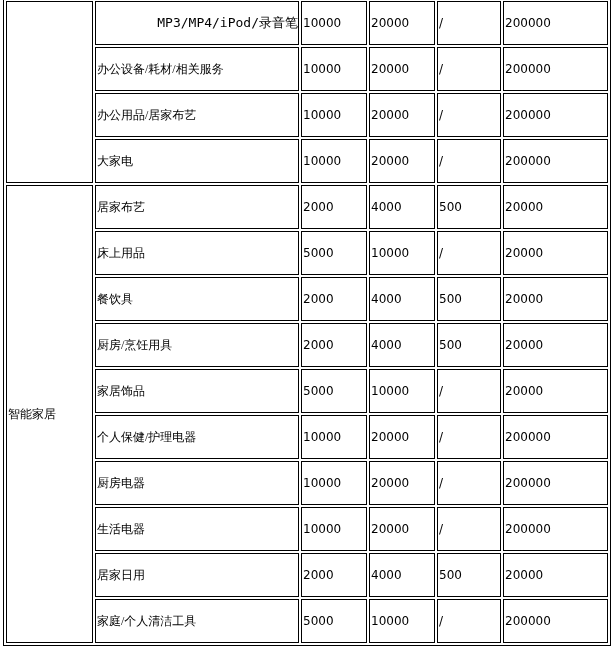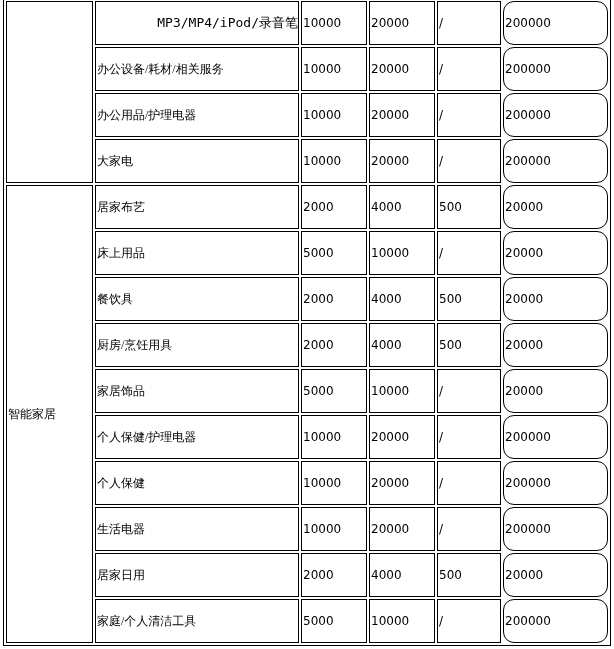--- a/index.html
+++ b/index.html
@@ -40,21 +40,21 @@
     td.sub {
       width: 201px;
       font-size: 15px;
       font-family: Liberation Serif, serif;
     }
     td.sub.small { font-size: 12px; }
     td.sub.mono { font-family: "DejaVu Sans Mono", monospace; font-size: 13px; text-align: right; }
     td.n1 { width: 63px; }
     td.n2 { width: 63px; }
     td.n3 { width: 61px; }
-    td.n4 { width: 102px; border-radius: 11px; }
+    td.n4 { width: 102px; }
     td.empty-cat { height: auto; }
   </style>
 </head>
 <body>
 
 <div class="wrap">
   <table class="fee">
     <tbody>
 
       <tr>
@@ -66,21 +66,21 @@
         <td class="n4">200000</td>
       </tr>
       <tr>
         <td class="sub">办公设备/耗材/相关服务</td>
         <td class="n1">10000</td>
         <td class="n2">20000</td>
         <td class="n3">/</td>
         <td class="n4">200000</td>
       </tr>
       <tr>
-        <td class="sub">办公用品/护理电器</td>
+        <td class="sub">办公用品/居家布艺</td>
         <td class="n1">10000</td>
         <td class="n2">20000</td>
         <td class="n3">/</td>
         <td class="n4">200000</td>
       </tr>
       <tr>
         <td class="sub">大家电</td>
         <td class="n1">10000</td>
         <td class="n2">20000</td>
         <td class="n3">/</td>
@@ -124,21 +124,21 @@
         <td class="n4">20000</td>
       </tr>
       <tr>
         <td class="sub">个人保健/护理电器</td>
         <td class="n1">10000</td>
         <td class="n2">20000</td>
         <td class="n3">/</td>
         <td class="n4">200000</td>
       </tr>
       <tr>
-        <td class="sub">个人保健</td>
+        <td class="sub">厨房电器</td>
         <td class="n1">10000</td>
         <td class="n2">20000</td>
         <td class="n3">/</td>
         <td class="n4">200000</td>
       </tr>
       <tr>
         <td class="sub">生活电器</td>
         <td class="n1">10000</td>
         <td class="n2">20000</td>
         <td class="n3">/</td>

